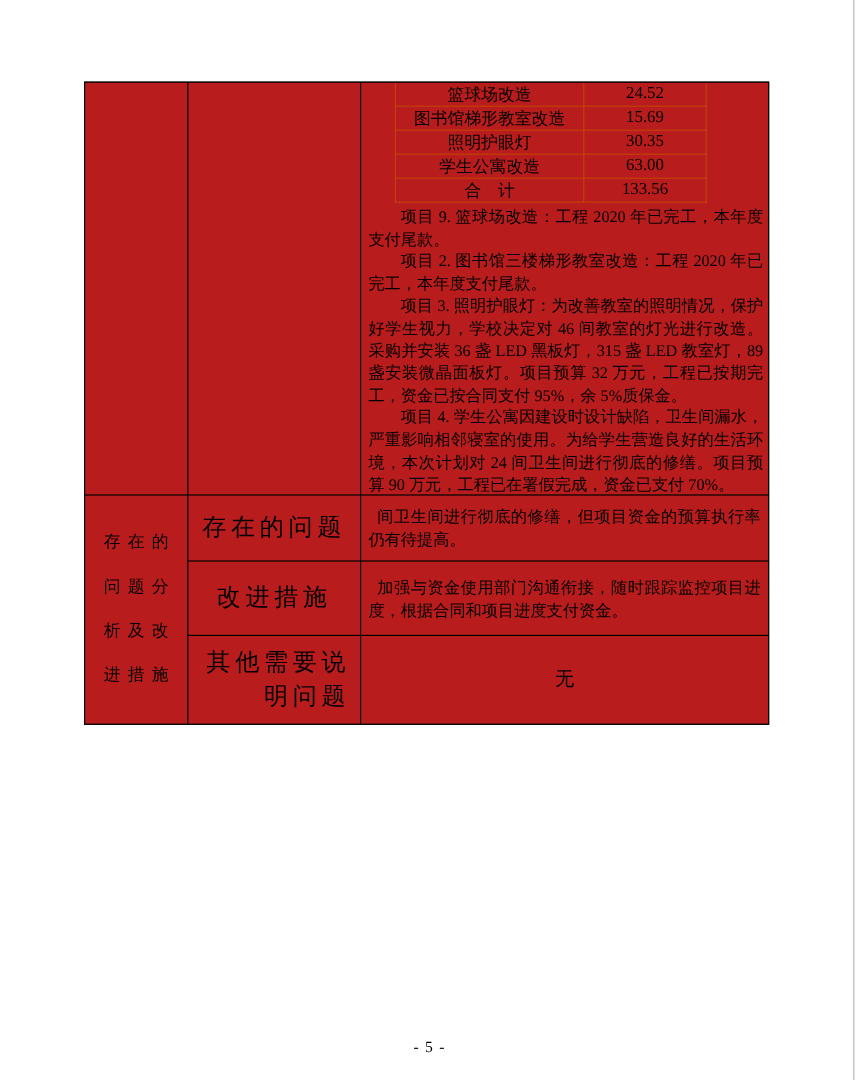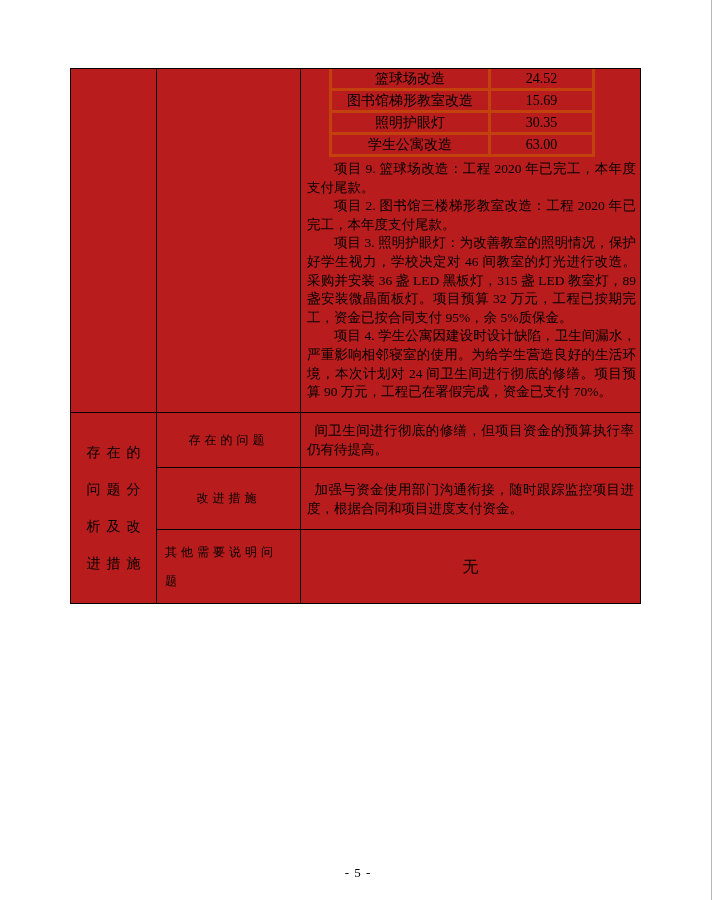--- a/index.html
+++ b/index.html
@@ -16,31 +16,31 @@
     grid-template-rows:343px 54px 61px 73px;
     gap:1px;background:#000;border:1px solid #000;
   }
   .cell{background:#b91c1c;overflow:hidden;}
   .vlabel{
     grid-row:2 / span 3;grid-column:1;
     display:flex;flex-direction:column;justify-content:center;align-items:center;
     font-size:14px;line-height:37px;letter-spacing:6px;text-indent:6px;
   }
   .lbl{
-    display:flex;align-items:center;justify-content:center;text-align:left;
-    font-size:12px;letter-spacing:4px;line-height:29px;padding:0 8px;
+    display:flex;align-items:center;justify-content:center;text-align:right;
+    font-size:20px;letter-spacing:4px;line-height:29px;padding:0 8px;
   }
   .content{display:flex;align-items:center;}
   .content p{margin:0 6px;font-size:13.5px;line-height:19px;text-indent:0.55em;text-align:justify;}
   .content.center{justify-content:center;}
   .content.center p{text-indent:0;font-size:16px;}
   
   .fund-table{border-collapse:collapse;margin-left:28px;table-layout:fixed;}
   .fund-table td{
-    border:3px solid #c2410c;height:19px;padding:0;
+    border:1px solid #c2410c;height:19px;padding:0;
     font-size:14px;text-align:center;vertical-align:middle;
   }
   .fund-table tr:first-child td{border-top:none;}
   .fund-table .ft-name{width:156px;}
   .fund-table .ft-val{width:101px;text-align:center;}
   
   .desc{margin:3px 4px 0 6px;}
   .desc p{margin:0;font-size:13.5px;line-height:18.6px;text-indent:2em;text-align:justify;}
   .footer{
     position:absolute;left:0;top:865px;width:716px;text-align:center;
@@ -67,20 +67,24 @@
           <td class="ft-val">15.69</td>
         </tr>
         <tr>
           <td class="ft-name">照明护眼灯</td>
           <td class="ft-val">30.35</td>
         </tr>
         <tr>
           <td class="ft-name">学生公寓改造</td>
           <td class="ft-val">63.00</td>
         </tr>
+        <tr>
+          <td class="ft-name">合　计</td>
+          <td class="ft-val">133.56</td>
+        </tr>
       </tbody>
     </table>
 
     <div class="desc">
       <p>项目 9. 篮球场改造：工程 2020 年已完工，本年度支付尾款。</p>
       <p>项目 2. 图书馆三楼梯形教室改造：工程 2020 年已完工，本年度支付尾款。</p>
       <p>项目 3. 照明护眼灯：为改善教室的照明情况，保护好学生视力，学校决定对 46 间教室的灯光进行改造。采购并安装 36 盏 LED 黑板灯，315 盏 LED 教室灯，89 盏安装微晶面板灯。项目预算 32 万元，工程已按期完工，资金已按合同支付 95%，余 5%质保金。</p>
       <p>项目 4. 学生公寓因建设时设计缺陷，卫生间漏水，严重影响相邻寝室的使用。为给学生营造良好的生活环境，本次计划对 24 间卫生间进行彻底的修缮。项目预算 90 万元，工程已在署假完成，资金已支付 70%。</p>
     </div>
   </div>

